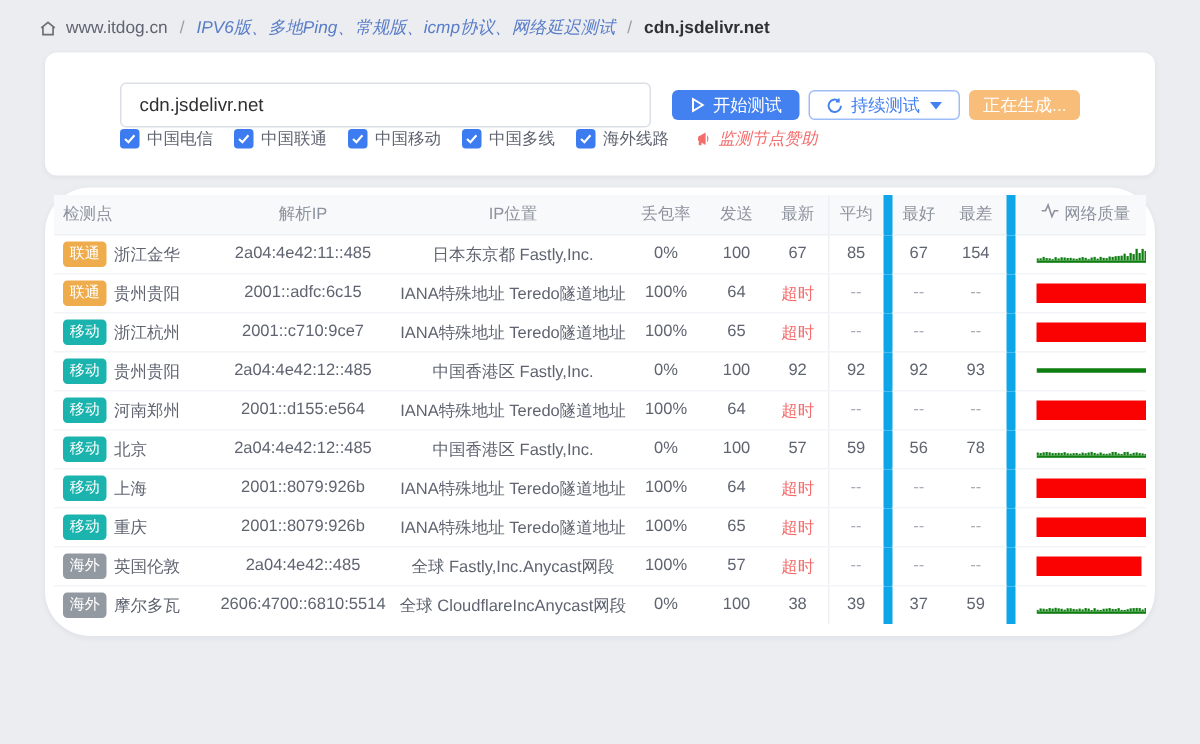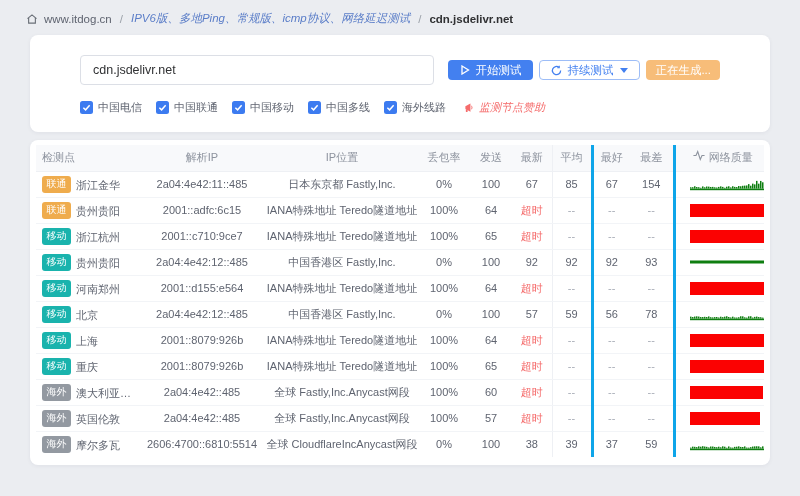--- a/index.html
+++ b/index.html
@@ -38,48 +38,48 @@
     height:20px; border-radius:4px; border:none;
     font-size:11.5px; cursor:pointer; font-family:Liberation Sans, sans-serif;
     display:inline-flex; align-items:center; justify-content:center;
     white-space:nowrap;
   }
   .btn-start { background:#4380f0; color:#fff; margin-left:14px; padding:0 12px; gap:5px; }
   .btn-cont  { background:#fff; color:#4380f0; border:1px solid #9dbdf7; margin-left:6px; padding:0 11px; gap:5px; }
   .btn-gen   { background:#f7bd79; color:#fff; margin-left:6px; padding:0 9px; }
   .caret-down { width:0; height:0; border-left:4px solid transparent; border-right:4px solid transparent; border-top:5px solid #4380f0; margin-left:2px; }
 
-  .panel-row2 { margin-top:15px; display:flex; align-items:center; }
+  .panel-row2 { display:flex; align-items:center; }
   .cb-item { display:inline-flex; align-items:center; margin-right:14px; cursor:pointer; }
   .cb-box {
     width:13px; height:13px; border-radius:2.5px;
     background:#3c7bf0; display:inline-flex; align-items:center; justify-content:center;
     margin-right:5px; flex:0 0 auto;
   }
   .cb-label { font-size:11px; color:#5f6470; }
   .sponsor { display:inline-flex; align-items:center; gap:4px; color:#f56c6c; font-size:11px; text-decoration:none; margin-left:4px;font-style:italic; }
 
   
-  .table-card { margin-top:8px; padding:5px 6px 8px 6px; }
+  .table-card { margin-top:8px; padding:5px 6px 8px 6px;border-radius:30px; }
   table { width:100%; border-collapse:collapse; table-layout:fixed; }
   thead th {
     height:26px; background:#f8f9fb;
     font-size:11px; font-weight:normal; color:#8d939e;
     border-bottom:1px solid #eef0f4;
   }
   tbody td {
     height:26px; font-size:11px; color:#5f6470;
     border-bottom:1px solid #f2f4f7;
     overflow:hidden; white-space:nowrap; text-overflow:ellipsis;
   }
   tbody tr:last-child td { border-bottom:none; }
   .al { text-align:left; padding-left:6px; }
   .ac { text-align:center; }
   .b-l { border-left:1px solid #eef0f4; }
-  .b-r { border-right:3px solid #0ea5e9; }
+  .b-r { border-right:6px solid #0ea5e9; }
   .badge {
     display:inline-block; color:#fff; font-size:10px;
     padding:1.5px 4.5px; border-radius:3px; margin-right:5px;
     vertical-align:1px;
   }
   .timeout { color:#f56c6c; }
   .dash { color:#a8adb7; }
   .q-wrap { display:flex; align-items:center; padding-left:8px; }
   .loss-bar { height:13px; background:#fb0202; }
   .th-quality { display:inline-flex; align-items:flex-start; gap:4px; }
@@ -459,36 +459,20 @@
           <td class="ac b-l b-r dash">--</td>
           <td class="ac dash">--</td>
           <td class="ac b-r dash">--</td>
           <td class="al">
             <div class="q-wrap">
               <div class="loss-bar" style="width: 79px; background: rgb(251, 2, 2);"></div>
             </div>
           </td>
         </tr>
         <tr>
-          <td class="al"><span class="badge" style="background: rgb(147, 153, 161);">海外</span><span>澳大利亚悉尼</span></td>
-          <td class="ac">2a04:4e42::485</td>
-          <td class="ac">全球 Fastly,Inc.Anycast网段</td>
-          <td class="ac">100%</td>
-          <td class="ac">60</td>
-          <td class="ac timeout">超时</td>
-          <td class="ac b-l b-r dash">--</td>
-          <td class="ac dash">--</td>
-          <td class="ac b-r dash">--</td>
-          <td class="al">
-            <div class="q-wrap">
-              <div class="loss-bar" style="width: 73px; background: rgb(251, 2, 2);"></div>
-            </div>
-          </td>
-        </tr>
-        <tr>
           <td class="al"><span class="badge" style="background: rgb(147, 153, 161);">海外</span><span>英国伦敦</span></td>
           <td class="ac">2a04:4e42::485</td>
           <td class="ac">全球 Fastly,Inc.Anycast网段</td>
           <td class="ac">100%</td>
           <td class="ac">57</td>
           <td class="ac timeout">超时</td>
           <td class="ac b-l b-r dash">--</td>
           <td class="ac dash">--</td>
           <td class="ac b-r dash">--</td>
           <td class="al">

